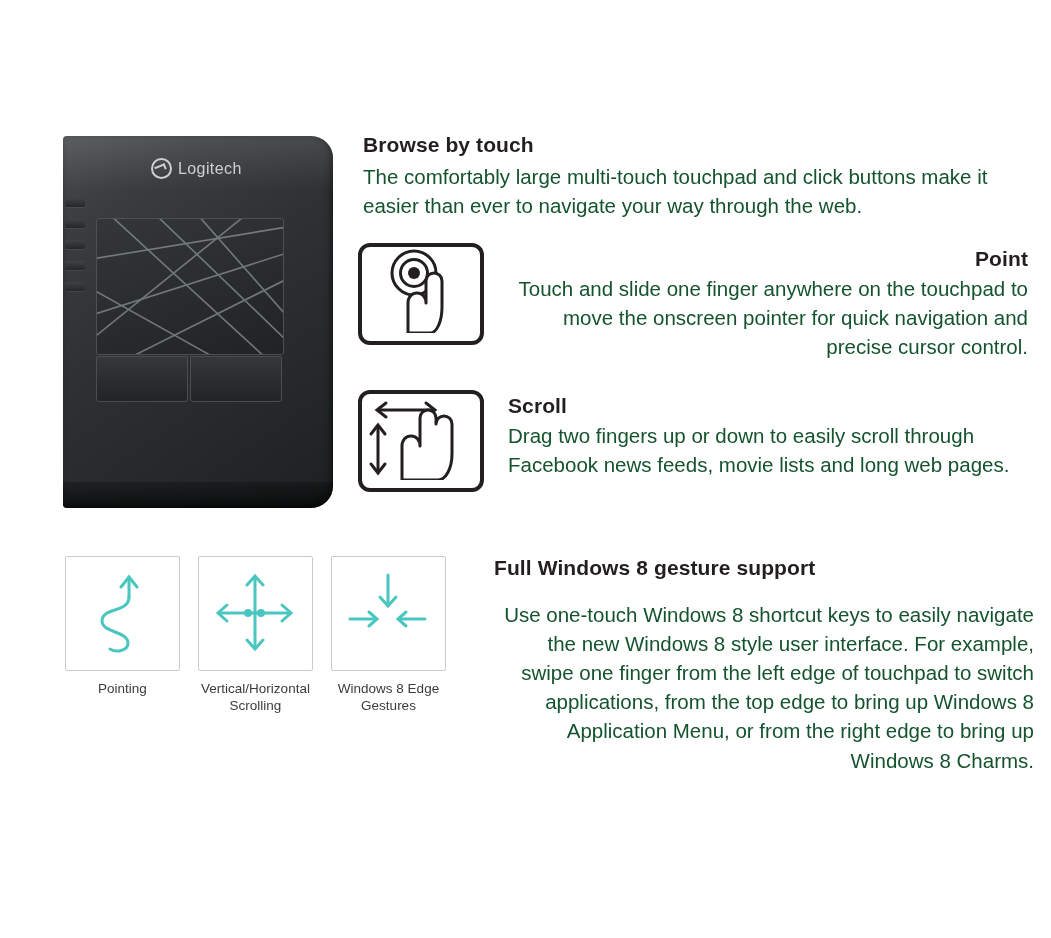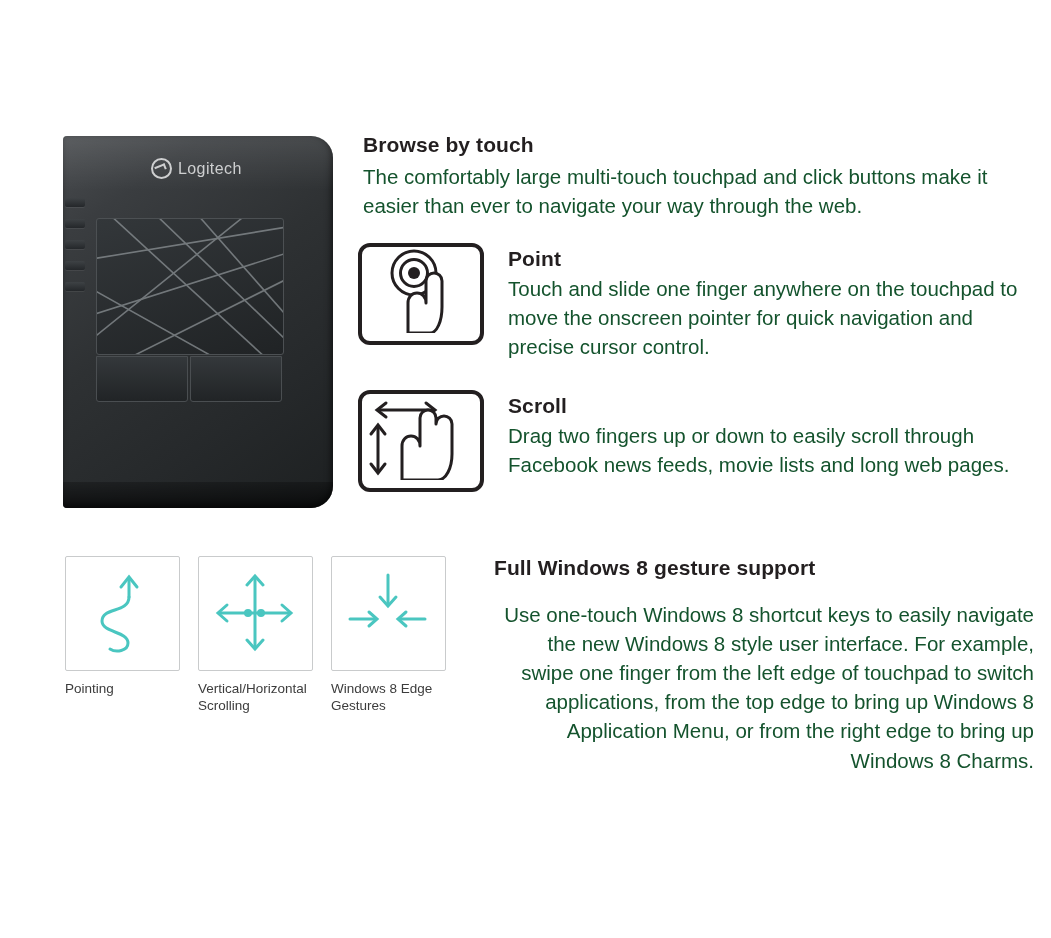--- a/index.html
+++ b/index.html
@@ -155,21 +155,21 @@
     position: relative;
     flex: 0 0 auto;
     background: #fff;
   }
   .gesture-text {
     margin-left: 24px;
     padding-top: 4px;
   }
   .gesture-text .section-title { margin-bottom: 3px; }
 
-  #point-row { left: 358px; top: 243px; width: 670px; }
+  #point-row { left: 358px; top: 243px; width: 670px; text-align: right; }
   #scroll-row { left: 358px; top: 390px; width: 670px; }
 
   
   .tiles {
     position: absolute;
     left: 65px;
     top: 556px;
     display: flex;
     gap: 18px;
   }
@@ -177,21 +177,21 @@
   .tile-box {
     width: 113px;
     height: 113px;
     border: 1px solid #c9cbcc;
     background: #fff;
     border-radius: 2px;
     position: relative;
   }
   .tile-caption {
     margin-top: 10px;
-    text-align: left;
+    text-align: center;
     font-size: 13.5px;
     line-height: 1.25;
     color: #3c3c3c;
   }
 
   #win8-block {
     position: absolute;
     left: 494px;
     top: 556px;
     width: 540px;

